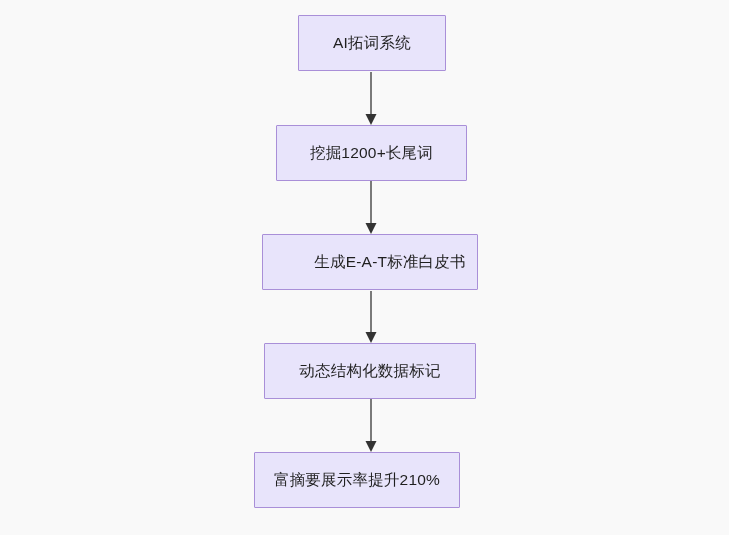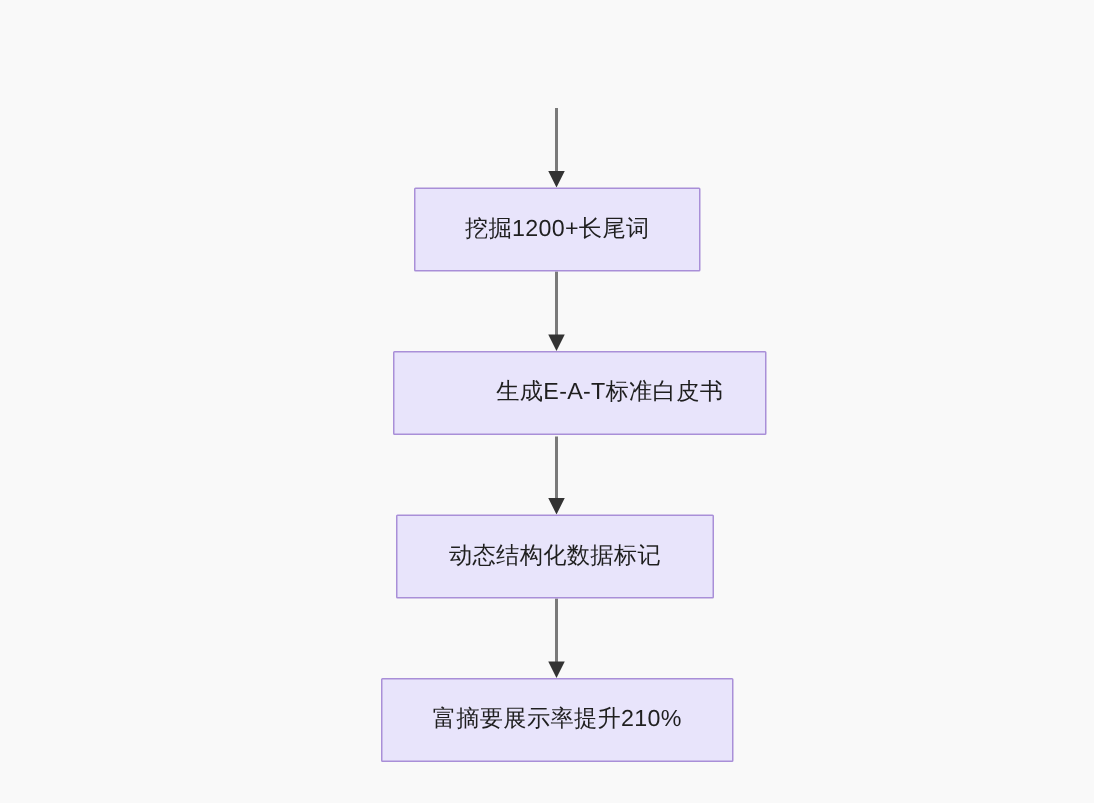--- a/index.html
+++ b/index.html
@@ -39,23 +39,23 @@
     line-height: 1;
     color: #1f1f1f;
     letter-spacing: 0.2px;
     white-space: nowrap;
     font-family: "Liberation Sans", "DejaVu Sans", sans-serif;
   }
 
   
   .node-1 { left: 298px; top: 15px;  width: 148px; }
   .node-2 { left: 276px; top: 125px; width: 191px; }
-  .node-3 { left: 262px; top: 234px; width: 249px; padding-left: 40px; }
+  .node-3 { left: 262px; top: 234px; width: 216px; padding-left: 40px; }
   .node-4 { left: 264px; top: 343px; width: 212px; }
-  .node-5 { left: 254px; top: 452px; width: 235px; }
+  .node-5 { left: 254px; top: 452px; width: 206px; }
 
   
   .edge {
     position: absolute;
     left: 0;
     top: 0;
     width: 729px;
     height: 535px;
     overflow: visible;
     pointer-events: none;
@@ -89,20 +89,23 @@
       <line class="edge-line" x1="371" y1="291" x2="371" y2="334"></line>
       <polygon class="edge-head" points="371,343 365.5,332 376.5,332"></polygon>
     </g>
 
     <g>
       <line class="edge-line" x1="371" y1="399" x2="371" y2="443"></line>
       <polygon class="edge-head" points="371,452 365.5,441 376.5,441"></polygon>
     </g>
   </svg>
 
+  <div class="node node-1">
+    <span class="node-label">AI拓词系统</span>
+  </div>
 
   <div class="node node-2">
     <span class="node-label">挖掘1200+长尾词</span>
   </div>
 
   <div class="node node-3">
     <span class="node-label">生成E-A-T标准白皮书</span>
   </div>
 
   <div class="node node-4">

